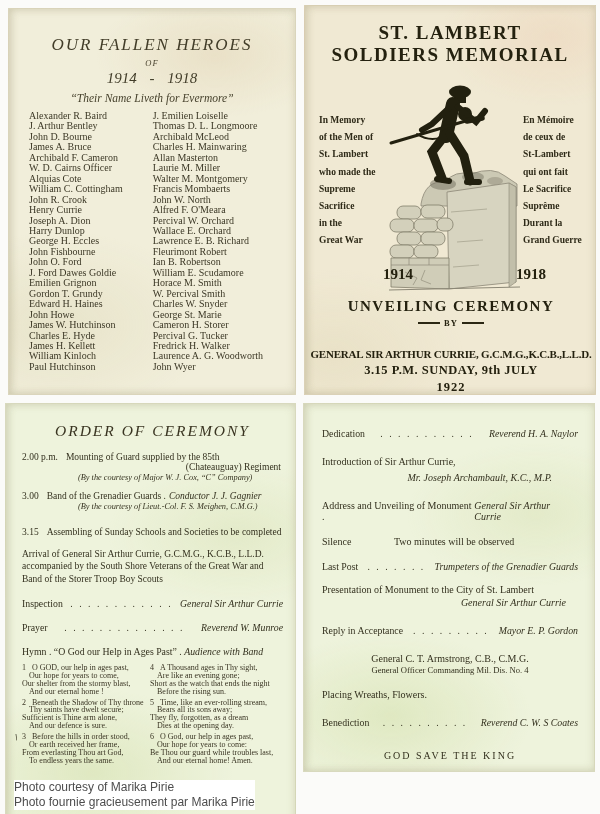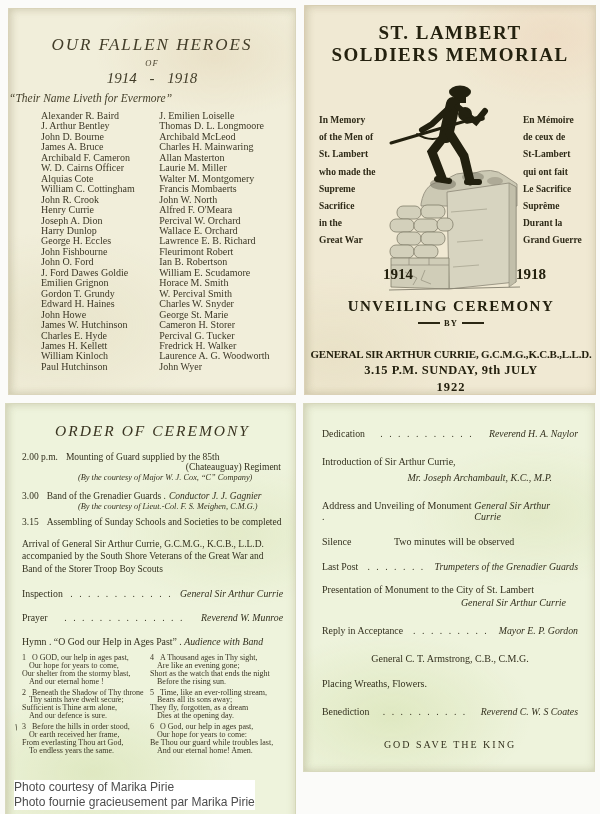--- a/index.html
+++ b/index.html
@@ -9,22 +9,22 @@
          box-shadow:inset 0 0 10px rgba(140,130,90,.22), inset 3px 0 7px rgba(130,118,80,.15);
          overflow:hidden;}
   
   .p1{left:8px;top:8px;width:288px;height:387px;background:#f1eeda;
       background-image:radial-gradient(ellipse 170px 90px at 72% 12%,rgba(214,190,150,.28),transparent 70%),
                        radial-gradient(ellipse 210px 130px at 18% 82%,rgba(196,188,140,.20),transparent 72%);}
   .p1 h1{margin:26px 0 0;text-align:center;font-style:italic;font-weight:400;
          font-size:17px;letter-spacing:2px;color:#413c28;}
   .of{ text-align:center;font-style:italic;font-size:8.5px;letter-spacing:1px;margin-top:3px;color:#4a4430;}
   .years{text-align:center;font-style:italic;font-size:15px;word-spacing:9px;margin-top:2px;color:#413c28;}
-  .motto{font-style:italic;font-size:11.5px;margin-top:5px;color:#46412c;}
-  .names{display:flex;margin-top:7px;padding-left:32px;}
+  .motto{text-align:center;font-style:italic;font-size:11.5px;margin-top:5px;color:#46412c;}
+  .names{display:flex;margin-top:7px;padding-left:20px;}
   .ncol{width:124px;}
   .ncol2{width:150px;margin-left:6px;}
   .name{font-size:10px;line-height:10.45px;white-space:nowrap;color:#3c3826;}
   
   .p2{left:304px;top:5px;width:292px;height:390px;background:#f0e9d3;
       background-image:radial-gradient(ellipse 160px 100px at 85% 8%,rgba(232,186,156,.25),transparent 70%),
                        radial-gradient(ellipse 180px 120px at 10% 90%,rgba(205,195,150,.20),transparent 72%);}
   .ct{margin:16px 0 0;text-align:center;font-weight:700;font-size:19px;line-height:22px;
       letter-spacing:1.5px;color:#24210f;white-space:nowrap;}
   .monument{position:absolute;left:82px;top:76px;width:140px;height:222px;}
@@ -48,21 +48,21 @@
   .p3{left:5px;top:403px;width:291px;height:436px;padding:14px 12px 0 16px;}
   .p4{left:303px;top:403px;width:292px;height:369px;padding:24px 16px 0 18px;}
   .p3 h3{margin:4px 0 12px;text-align:center;font-style:italic;font-weight:400;
          font-size:15.5px;letter-spacing:2px;color:#3a3522;}
   .itm{font-size:9.5px;display:flex;}
   .itm .time{margin-right:8px;white-space:nowrap;}
   .itm .txt{white-space:nowrap;}
   .it{font-style:italic;}
   .r-line{font-size:9.5px;text-align:right;padding-right:2px;}
   .note{font-size:8.3px;font-style:italic;margin-left:56px;margin-top:1px;}
-  .mt10{margin-top:9px;} .mt12{margin-top:6px;text-align:center;}
+  .mt10{margin-top:9px;} .mt12{margin-top:16px;text-align:center;}
   .para{font-size:9.5px;line-height:12.3px;margin:11px 0 0;}
   .dotrow{display:flex;align-items:baseline;font-size:9.8px;}
   .dotrow .lbl{white-space:nowrap;font-family:Liberation Serif, serif;}
   .dotrow .dots{flex:1;overflow:hidden;white-space:nowrap;text-align:center;padding:0 4px;letter-spacing:2px;}
   .dotrow .val{white-space:nowrap;font-style:italic;}
   .p3 .dotrow{margin-top:13px;}
   .hymnhead{font-size:9.8px;margin-top:13px;white-space:nowrap;}
   .verses{display:flex;margin-top:7px;}
   .vcol{width:124px;}
   .vcol2{flex:1;margin-left:4px;}
@@ -379,20 +379,21 @@
     </div>
 
     <div class="dotrow mtB">
       <span class="lbl">Reply in Acceptance</span>
       <span class="dots">. . . . . . . . .</span>
       <span class="val">Mayor E. P. Gordon</span>
     </div>
 
     <div class="centerblk mtB">
       <div>General C. T. Armstrong, C.B., C.M.G.</div>
+      <div class="sub">General Officer Commanding Mil. Dis. No. 4</div>
     </div>
 
     <div class="row mtA">Placing Wreaths, Flowers.</div>
 
     <div class="dotrow mtB">
       <span class="lbl">Benediction</span>
       <span class="dots">. . . . . . . . . .</span>
       <span class="val">Reverend C. W. S Coates</span>
     </div>
 

